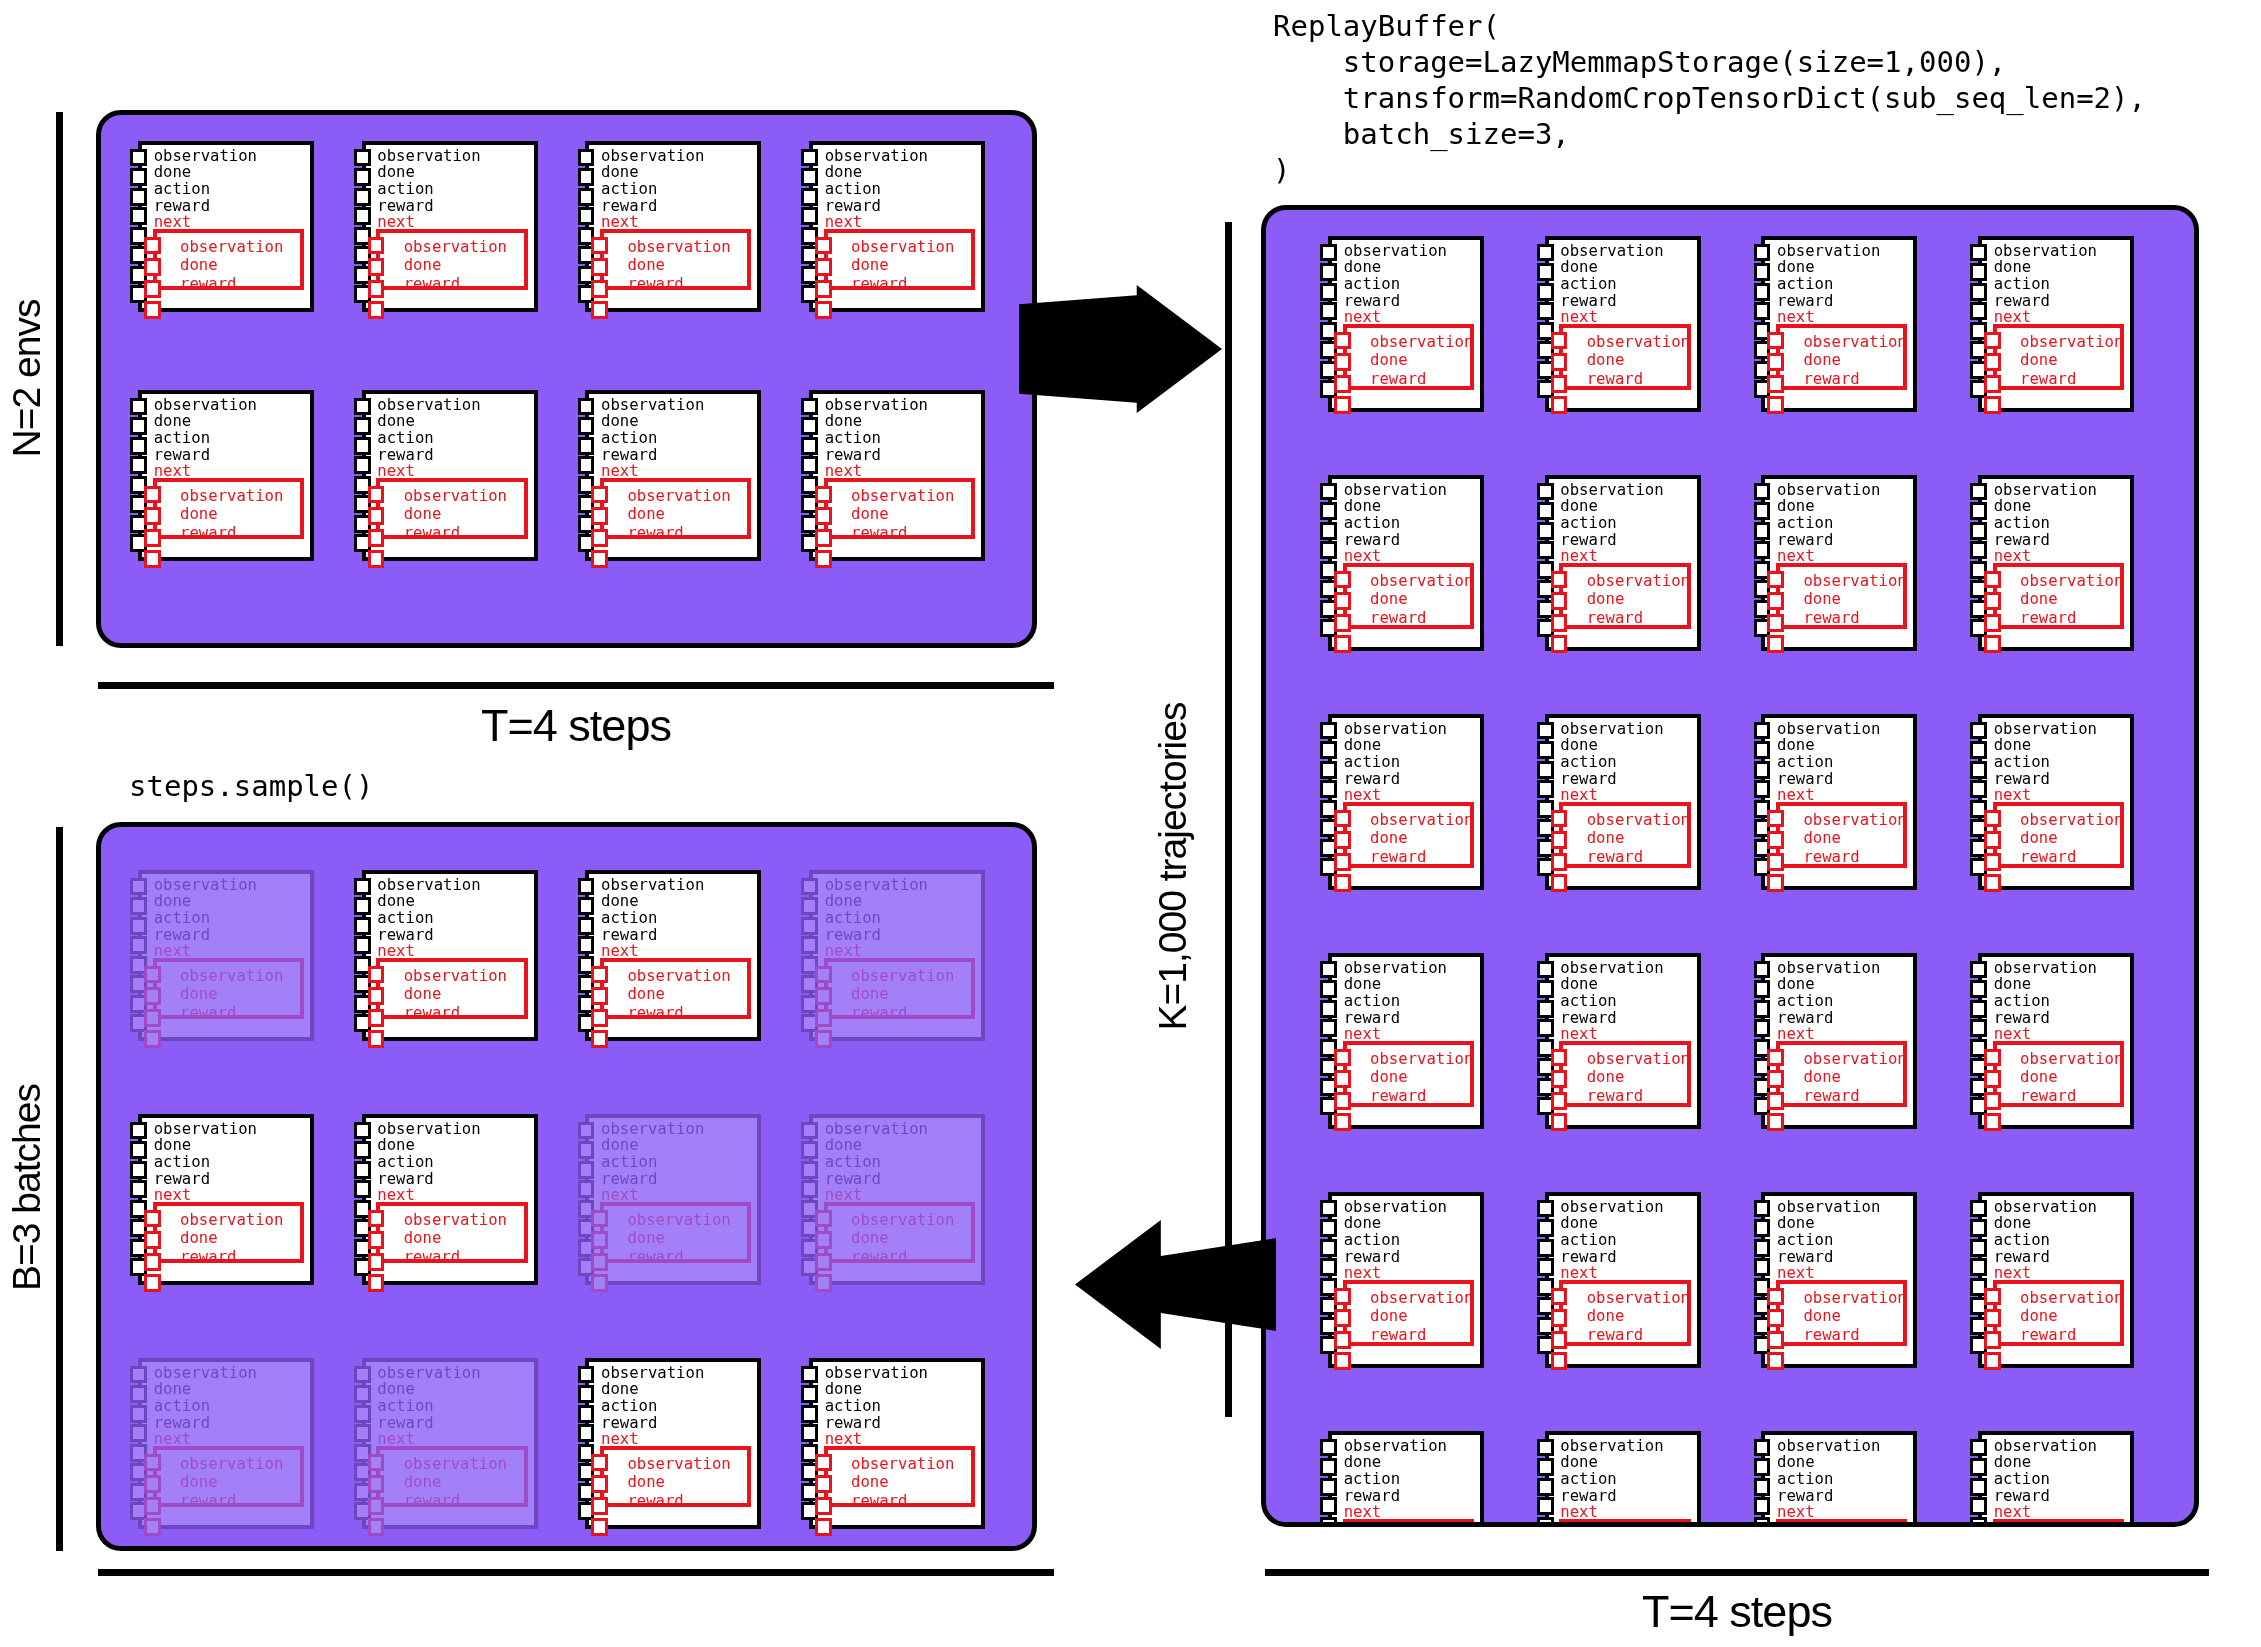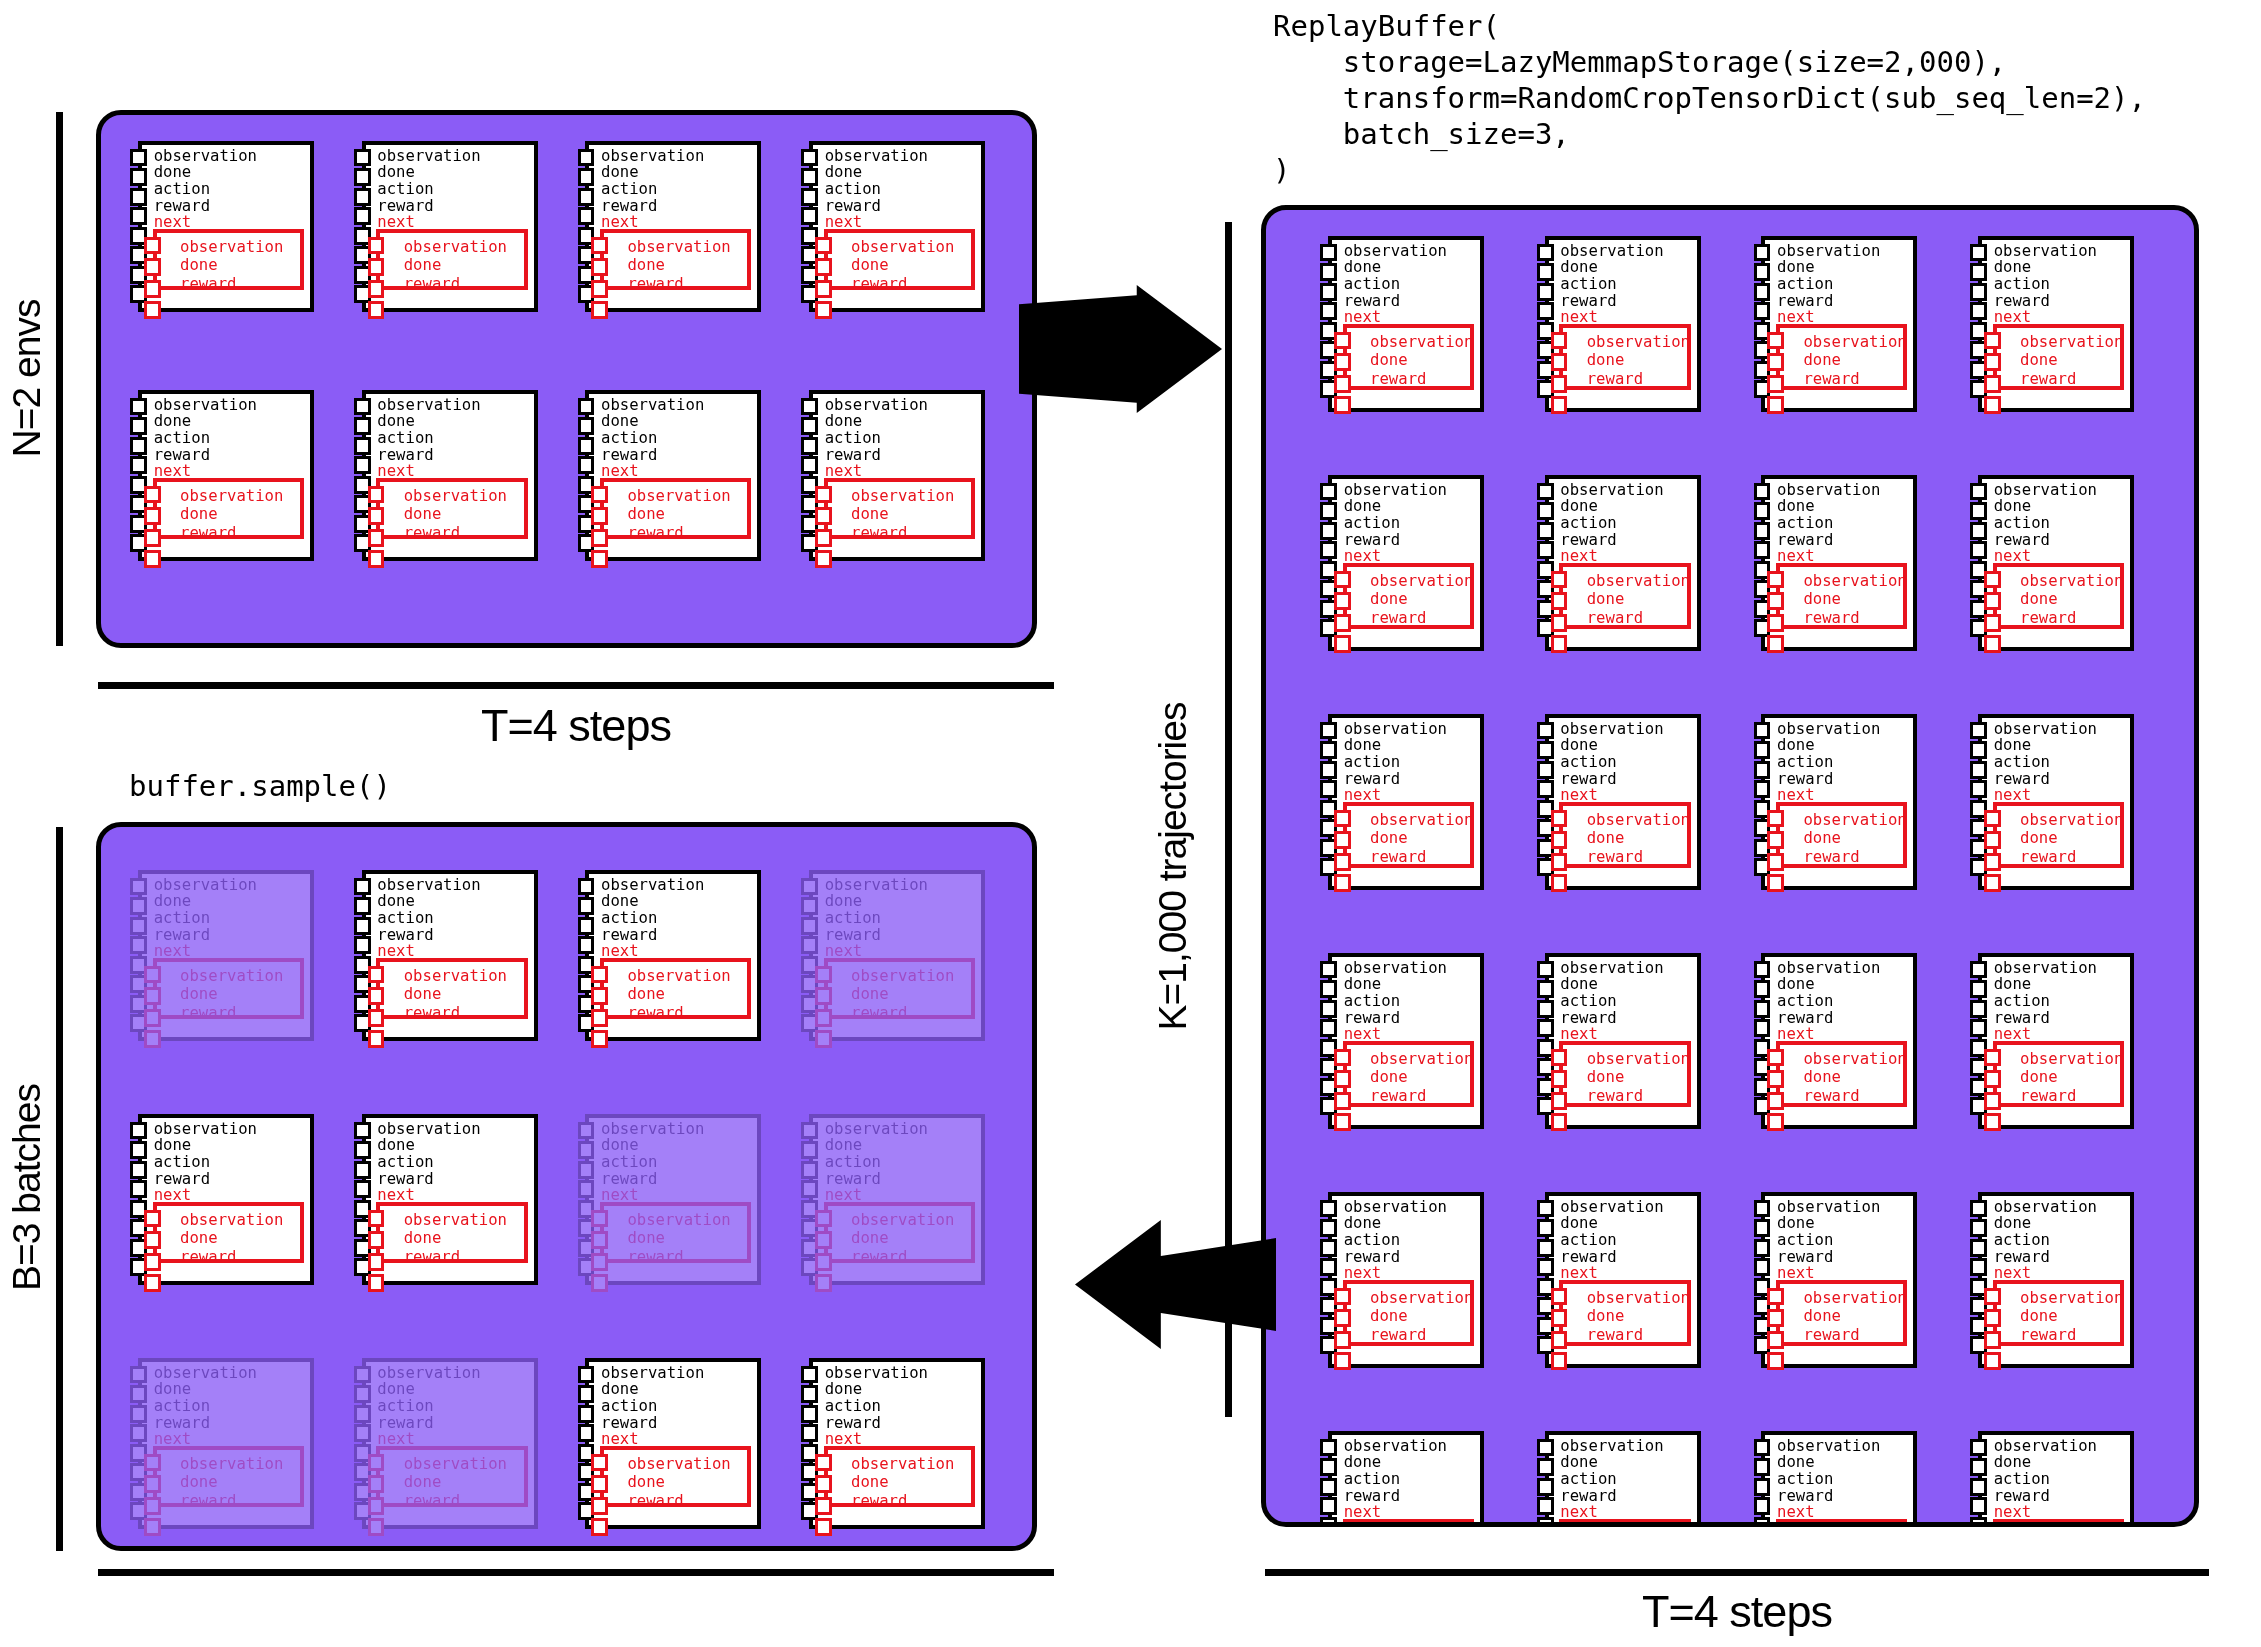--- a/index.html
+++ b/index.html
@@ -259,21 +259,21 @@
             <div class="fld">observation</div>
             <div class="fld">done</div>
             <div class="fld">reward</div>
           </div>
         </div>
       </div>
   </div>
   <div class="line" style="left:98px; top:682px; width:956px; height:6.8px;"></div>
   <div class="hlab" style="left:98px; top:700px; width:956px;">T=4 steps</div>
 
-  <pre class="code" style="left:129px; top:768px;">buffer.sample()</pre>
+  <pre class="code" style="left:129px; top:768px;">steps.sample()</pre>
   <div class="line" style="left:56px; top:827px; width:6.8px; height:724px;"></div>
   <div class="vlab" style="left:-218px; top:1164px; width:488px;">B=3 batches</div>
   <div class="panel" style="left:96px; top:822px; width:941px; height:729px;">
     <div class="grid g-sample" id="grid-sample">
         <div class="card faded">
           <span class="sq" style="top: 3.9px;"></span>
           <span class="sq" style="top: 23.4px;"></span>
           <span class="sq" style="top: 43px;"></span>
           <span class="sq" style="top: 62px;"></span>
           <span class="sq" style="top: 82px;"></span>
@@ -581,21 +581,21 @@
             <div class="fld">observation</div>
             <div class="fld">done</div>
             <div class="fld">reward</div>
           </div>
         </div>
       </div>
   </div>
   <div class="line" style="left:98px; top:1569px; width:956px; height:6.8px;"></div>
 
   <pre class="code" style="left:1273px; top:7.8px;">ReplayBuffer(
-    storage=LazyMemmapStorage(size=2,000),
+    storage=LazyMemmapStorage(size=1,000),
     transform=RandomCropTensorDict(sub_seq_len=2),
     batch_size=3,
 )</pre>
   <div class="line" style="left:1225px; top:222px; width:6.8px; height:1195px;"></div>
   <div class="vlab" style="left:880px; top:843px; width:585px;">K=1,000 trajectories</div>
   <div class="panel clip" style="left:1261px; top:205px; width:938px; height:1322px;">
     <div class="grid g-buffer" id="grid-buffer">
         <div class="card">
           <span class="sq" style="top: 3.9px;"></span>
           <span class="sq" style="top: 23.4px;"></span>

